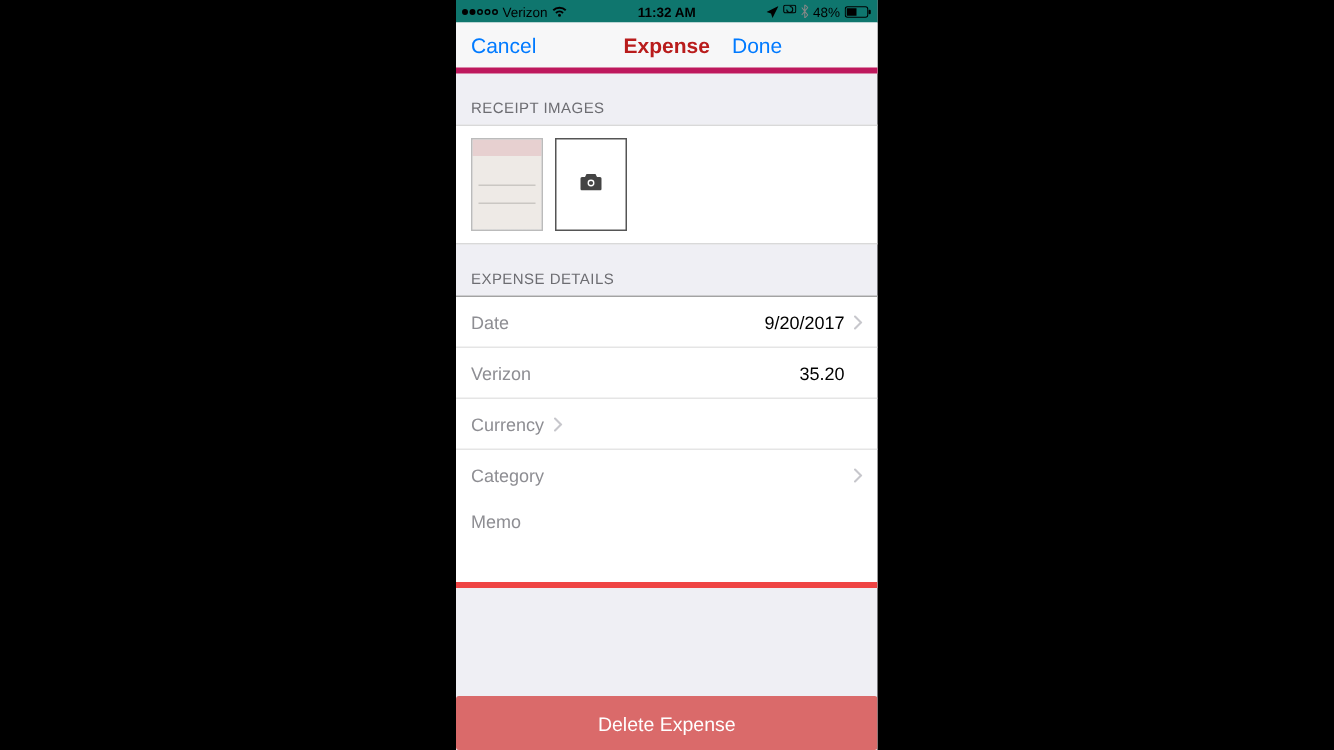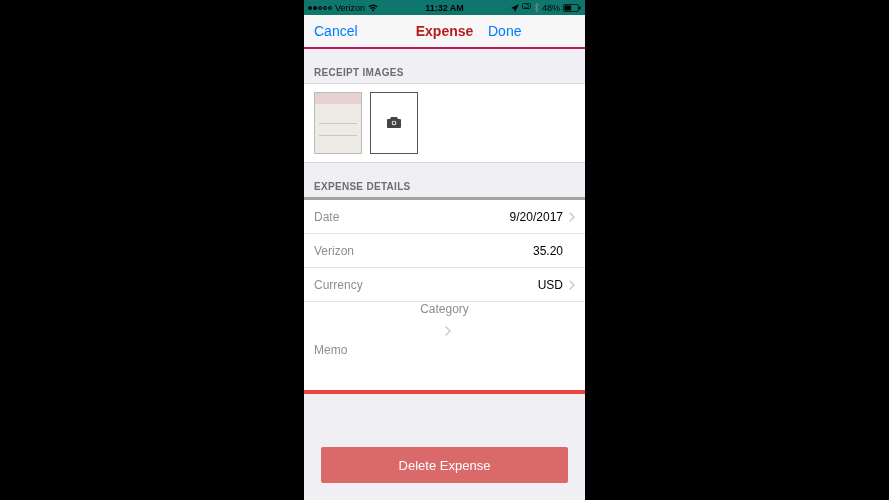--- a/index.html
+++ b/index.html
@@ -29,38 +29,37 @@
   .status-left, .status-right { display: flex; align-items: center; gap: 3px; }
   .dots { display: flex; gap: 1px; align-items: center; }
   .dot { width: 4px; height: 4px; border-radius: 50%; border: 0.5px solid #000; }
   .dot.fill { background: #000; }
   .wifi-icon svg, .nav-icon svg, .bt-icon svg, .batt-icon svg { display: block; }
 
   
   .nav-bar {
     height: 34px;
     background: #f7f7f8;
-    border-bottom: 2px solid #be185d;
+    border-bottom: 4px solid #be185d;
     display: flex;
     align-items: center;
     justify-content: space-between;
     padding: 0 10px;
   }
   .nav-left, .nav-right { font-size: 14px; color: #007aff; flex: 1; }
   .nav-right { text-align: left; }
   .nav-title { font-size: 14px; font-weight: 600; color: #b91c1c; flex: 1; text-align: center; }
 
   .content { flex: 1; overflow: hidden; display: flex; flex-direction: column; }
 
   .section-header {
     font-size: 10px;
     color: #6d6d72;
     padding: 18px 10px 5px 10px;
     letter-spacing: 0.3px;
-    font-weight: bold;
   }
 
   .images-row {
     background: #fff;
     border-top: 1px solid #d9d9d9;
     border-bottom: 1px solid #d9d9d9;
     padding: 8px 10px;
     display: flex;
     gap: 8px;
   }
@@ -87,31 +86,31 @@
   .thumb.add {
     background: #fff;
     display: flex;
     align-items: center;
     justify-content: center;
     border: 1px solid #555;
   }
 
   .list {
     background: #fff;
-    border-top: 3px solid #a3a3a3;
+    border-top: 1px solid #a3a3a3;
   }
   .row {
     display: flex;
     align-items: center;
     min-height: 34px;
     padding: 0 10px;
     border-bottom: 1px solid #e5e5e5;
     font-size: 12px;
   }
-  .row:last-child { border-bottom: none; flex-direction: column; }
+  .row:last-child { border-bottom: none; }
   .row-label { color: #8e8e93; flex: 0 0 auto; }
   .row-value { flex: 1; text-align: right; color: #000; }
   .row-value.muted { color: #8e8e93; }
   .chevron {
     width: 12px;
     display: flex;
     justify-content: flex-end;
     color: #c7c7cc;
   }
   .memo {
@@ -119,21 +118,21 @@
     min-height: 58px;
     padding: 7px 10px;
     font-size: 12px;
     color: #8e8e93;
     border-bottom: 4px solid #ef4444;
   }
 
   .spacer { flex: 1; }
 
   .delete-btn {
-    margin: 17px;
+    margin: 0;
     height: 36px;
     background: #da6a6a;
     color: #fff;
     font-size: 13px;
     display: flex;
     align-items: center;
     justify-content: center;
     border-radius: 2px;
   }
 </style>
@@ -223,21 +222,20 @@
       </div>
 
       <div class="row">
         <span class="row-label">Verizon</span>
         <span class="row-value">35.20</span>
         <span class="chevron"></span>
       </div>
 
       <div class="row">
         <span class="row-label">Currency</span>
-        <span class="row-value">USD</span>
         <span class="chevron">
           <svg width="6" height="10" viewBox="0 0 6 10">
               <path d="M1 1l4 4-4 4" stroke="#c7c7cc" stroke-width="1.4" fill="none" stroke-linecap="round"></path>
             </svg>
         </span>
       </div>
 
       <div class="row">
         <span class="row-label">Category</span>
         <span class="row-value muted"></span>

